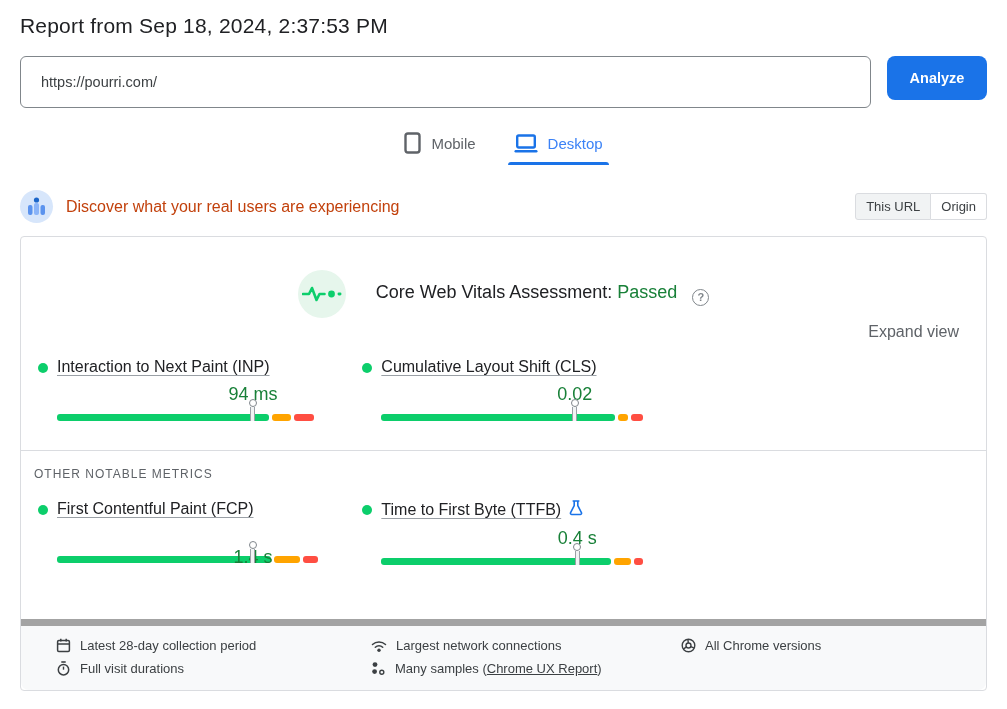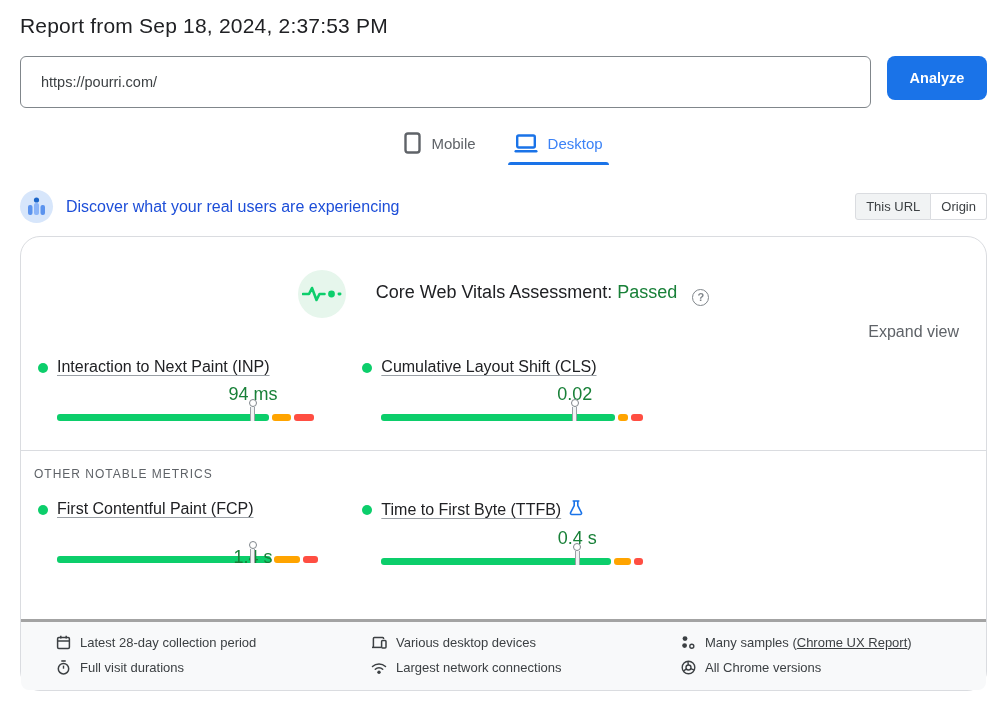--- a/index.html
+++ b/index.html
@@ -17,29 +17,29 @@
   .tabs { display:flex; justify-content:center; gap:38px; margin-top:24px; }
   .tab { display:flex; align-items:center; gap:10px; font-size:15px; color:#5f6368;
     padding-bottom:11px; cursor:pointer; position:relative; }
   .tab.selected { color:#3b82f6; }
   .tab.selected::after { content:""; position:absolute; left:-6px; right:-6px; bottom:0;
     height:3px; background:#1a73e8; border-radius:3px 3px 0 0; }
   .tab svg { display:block; }
 
   .field-header { display:flex; align-items:center; gap:13px; margin:25px 20px 0 20px; }
   .field-icon { width:33px; height:33px; border-radius:50%; background:#d7e6fb; position:relative; flex:0 0 auto; }
-  .field-title { font-size:16px; color:#1d4ed8; }
+  .field-title { font-size:16px; color:#c2410c; }
   .scope-toggle { margin-left:auto; display:flex; font-size:13px; color:#3c4043; }
   .scope-btn { border:1px solid #dadce0; background:#fff; padding:5px 10px; cursor:pointer;
     font-family:inherit; font-size:13px; color:#3c4043; }
   .scope-btn:first-child { border-radius:3px 0 0 3px; }
   .scope-btn:last-child { border-radius:0 3px 3px 0; border-left:none; }
   .scope-btn.selected { background:#f1f3f4; }
 
-  .card { margin:13px 20px 0 20px; height:455px; border:1px solid #dadce0; border-radius:20px;
+  .card { margin:13px 20px 0 20px; height:455px; border:1px solid #dadce0; border-radius:4px;
     position:relative; background:#fff; }
 
   .cwv-header { display:flex; align-items:center; justify-content:center; gap:30px; margin-top:33px; }
   .pulse-circle { width:48px; height:48px; border-radius:50%; background:#e6f6ec;
     display:flex; align-items:center; justify-content:center; }
   .cwv-title { font-size:18px; color:#202124; }
   .cwv-passed { color:#188038; }
   .help-icon { width:17px; height:17px; border:1.4px solid #80868b; border-radius:50%;
     color:#80868b; font-size:11px; font-weight:700; display:inline-flex; align-items:center;
     justify-content:center; margin-left:10px; vertical-align:-3px; cursor:pointer; }
@@ -66,21 +66,21 @@
   .marker-dot { position:absolute; top:0; left:-4px; width:8px; height:8px; background:#fff;
     border:1.3px solid #80868b; border-radius:50%; }
   .marker-stem { position:absolute; top:8px; left:-2.5px; width:5px; height:14px;
     background:#f1f3f4; border-left:1px solid #9aa0a6; border-right:1px solid #9aa0a6; }
 
   .divider { border:none; border-top:1px solid #dadce0; margin-top:29px; }
   .other-label { font-size:12px; letter-spacing:1px; color:#5f6368; margin:16px 0 0 13px; }
   .metrics-grid.row2 { margin-top:19px; }
 
   .card-footer { position:absolute; left:0; right:0; bottom:0; height:71px; background:#f8f9fa;
-    border-top:3px solid #a3a3a3; border-radius:0 0 8px 8px;
+    border-top:7px solid #a3a3a3; border-radius:0 0 8px 8px;
     display:grid; grid-template-columns:315px 310px 1fr; grid-auto-flow:column;
     grid-template-rows:1fr 1fr; padding:8px 10px 10px 35px; align-items:center;text-align:right; }
   .foot-item { display:flex; align-items:center; gap:9px; font-size:13px; color:#3c4043; }
   .foot-item svg { flex:0 0 auto; display:block; }
   .foot-link { color:#3c4043; text-decoration:underline; cursor:pointer; }
 </style>
 </head>
 <body>
 
 <h1 class="page-title">Report from Sep 18, 2024, 2:37:53 PM</h1>
@@ -251,30 +251,20 @@
         <svg width="15" height="15" viewBox="0 0 15 15">
             <circle cx="7.5" cy="8.7" r="5.2" fill="none" stroke="#3c4043" stroke-width="1.5"></circle>
             <line x1="5.3" y1="1" x2="9.7" y2="1" stroke="#3c4043" stroke-width="1.6"></line>
             <line x1="7.5" y1="8.7" x2="7.5" y2="5.6" stroke="#3c4043" stroke-width="1.4"></line>
           </svg>
       </span>
       <span>Full visit durations</span>
     </div>
     <div class="foot-item">
       <span>
-        <svg width="16" height="15" viewBox="0 0 16 15">
-            <path d="M1 12.4 h9" stroke="#3c4043" stroke-width="1.5"></path>
-            <path d="M2.4 12 V3.4 a1 1 0 0 1 1-1 h8.2 a1 1 0 0 1 1 1 V4" fill="none" stroke="#3c4043" stroke-width="1.5"></path>
-            <rect x="10.6" y="5.4" width="4.4" height="7.6" rx="1" fill="none" stroke="#3c4043" stroke-width="1.5"></rect>
-          </svg>
-      </span>
-      <span>Various desktop devices</span>
-    </div>
-    <div class="foot-item">
-      <span>
         <svg width="16" height="14" viewBox="0 0 16 14">
             <path d="M1.5 5.5 a9.5 9.5 0 0 1 13 0" fill="none" stroke="#3c4043" stroke-width="1.5" stroke-linecap="round"></path>
             <path d="M4.3 8.3 a5.5 5.5 0 0 1 7.4 0" fill="none" stroke="#3c4043" stroke-width="1.5" stroke-linecap="round"></path>
             <circle cx="8" cy="11.3" r="1.7" fill="#3c4043"></circle>
           </svg>
       </span>
       <span>Largest network connections</span>
     </div>
     <div class="foot-item">
       <span>

